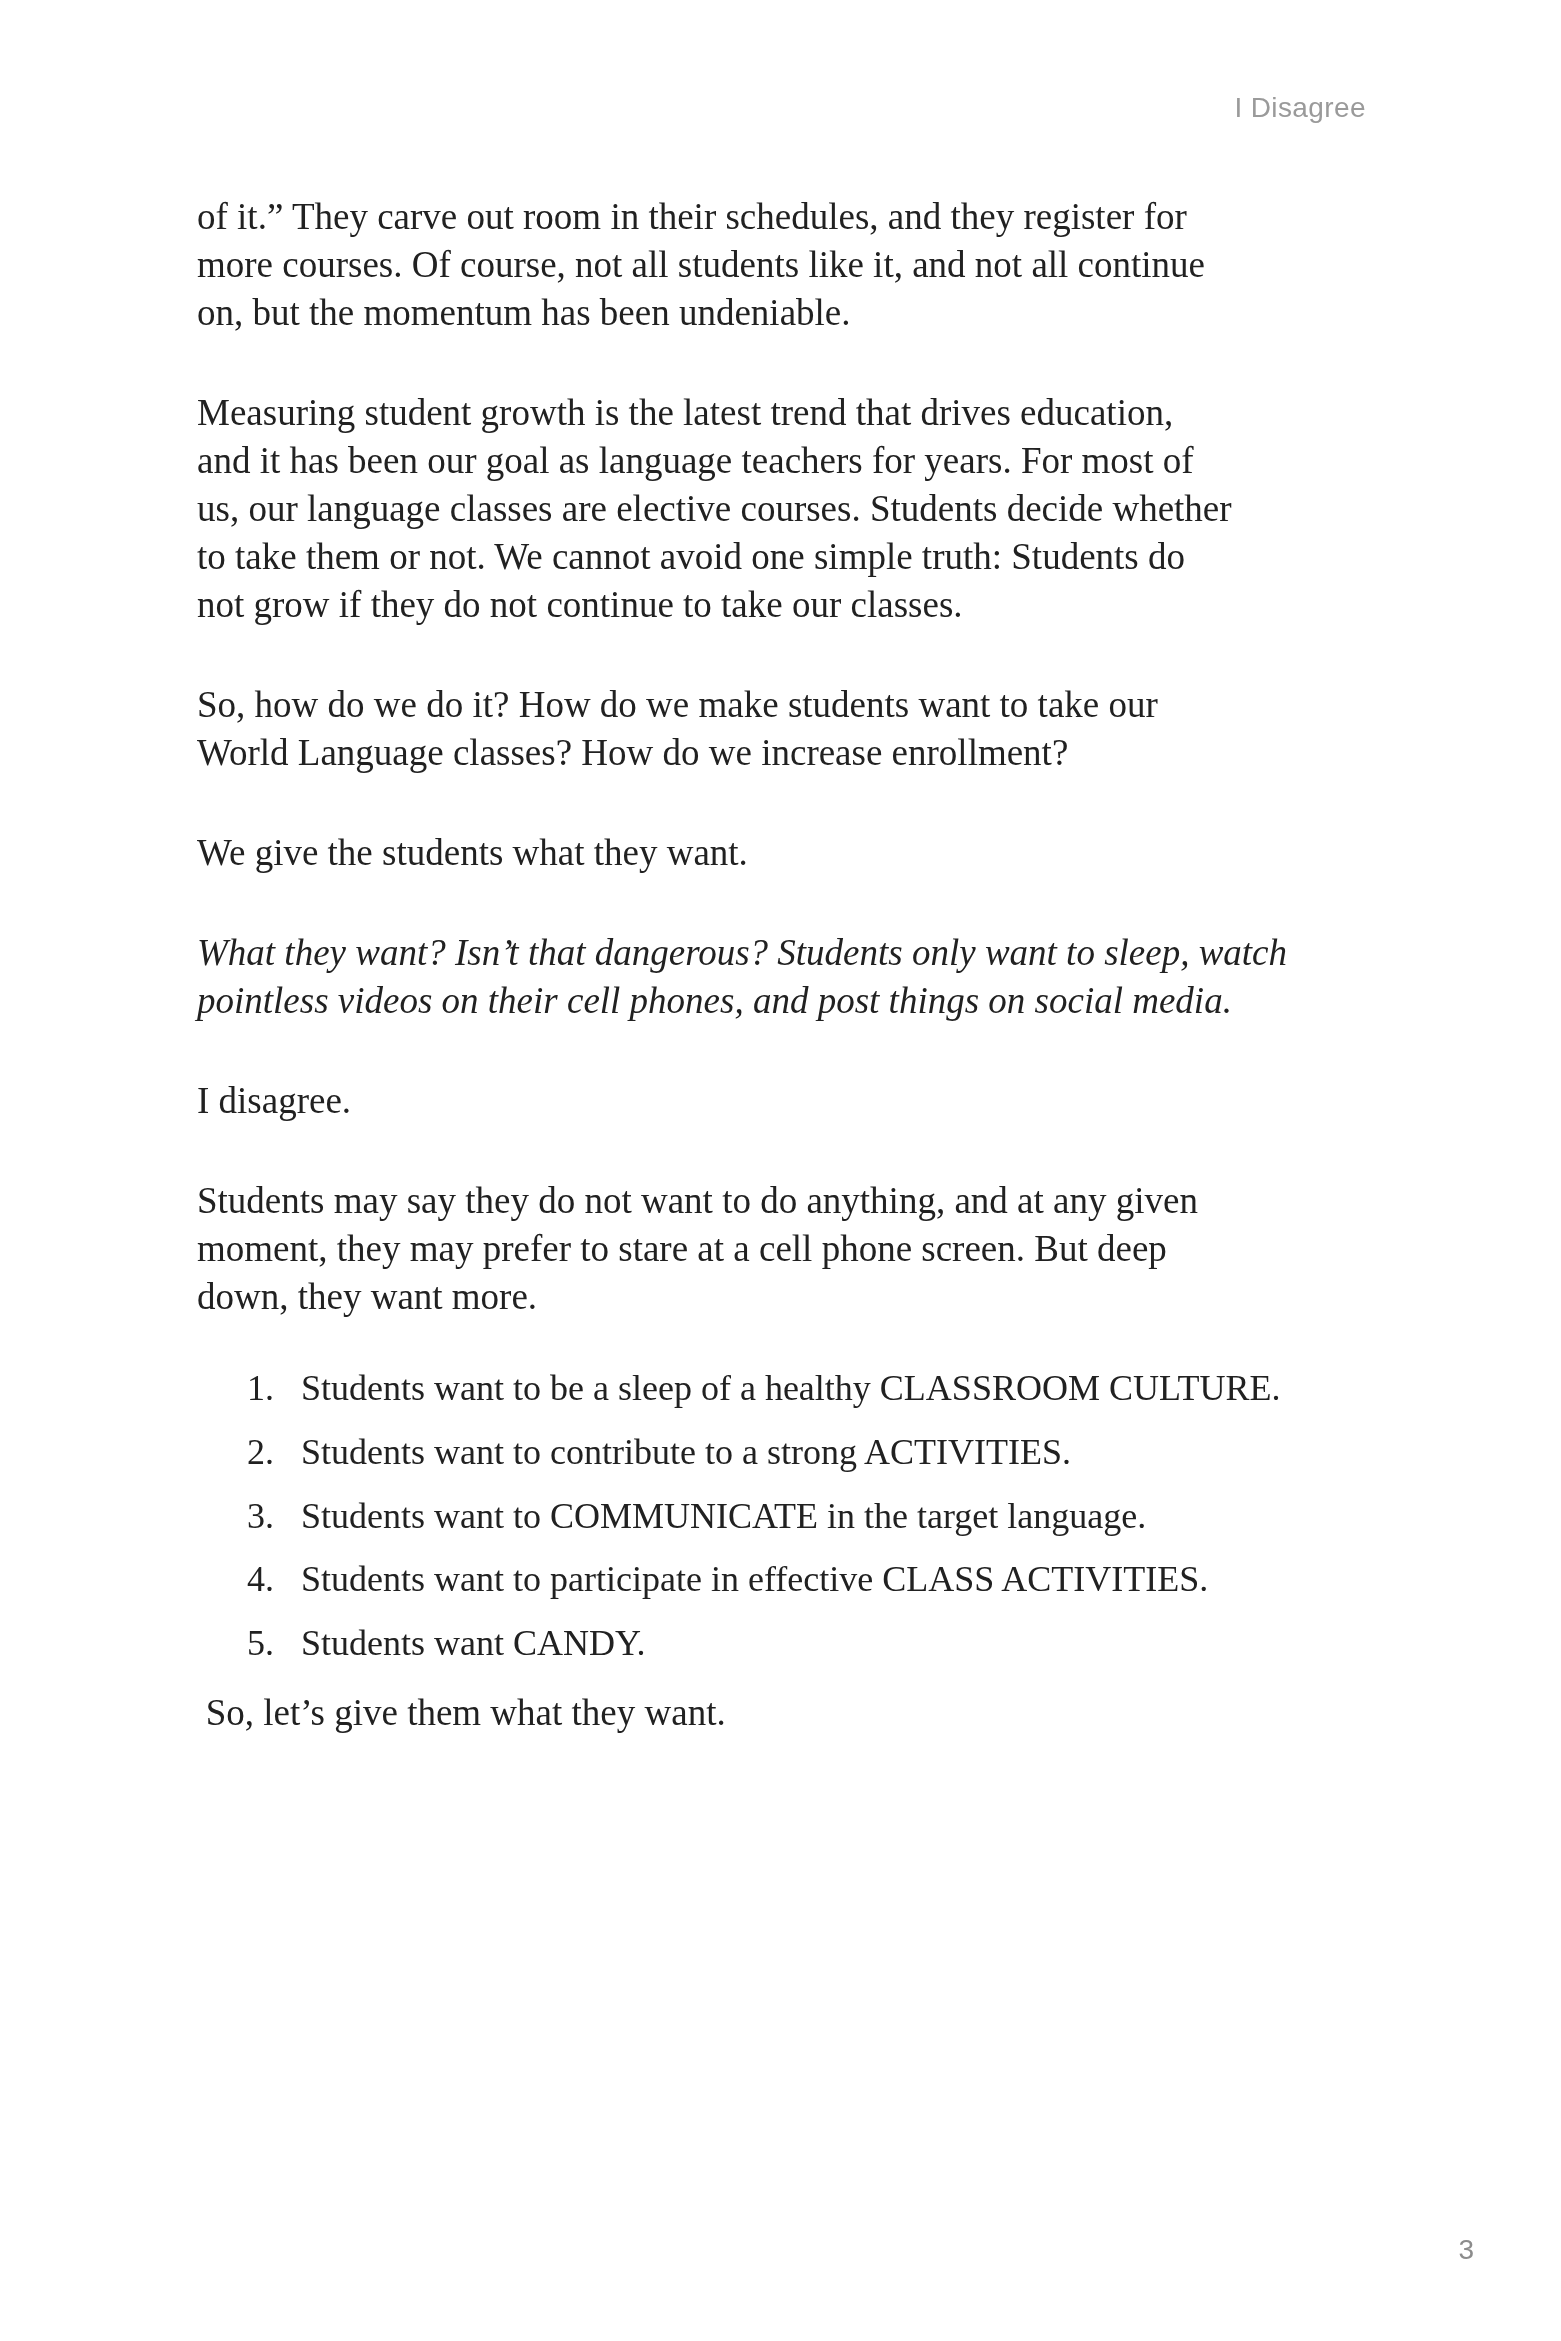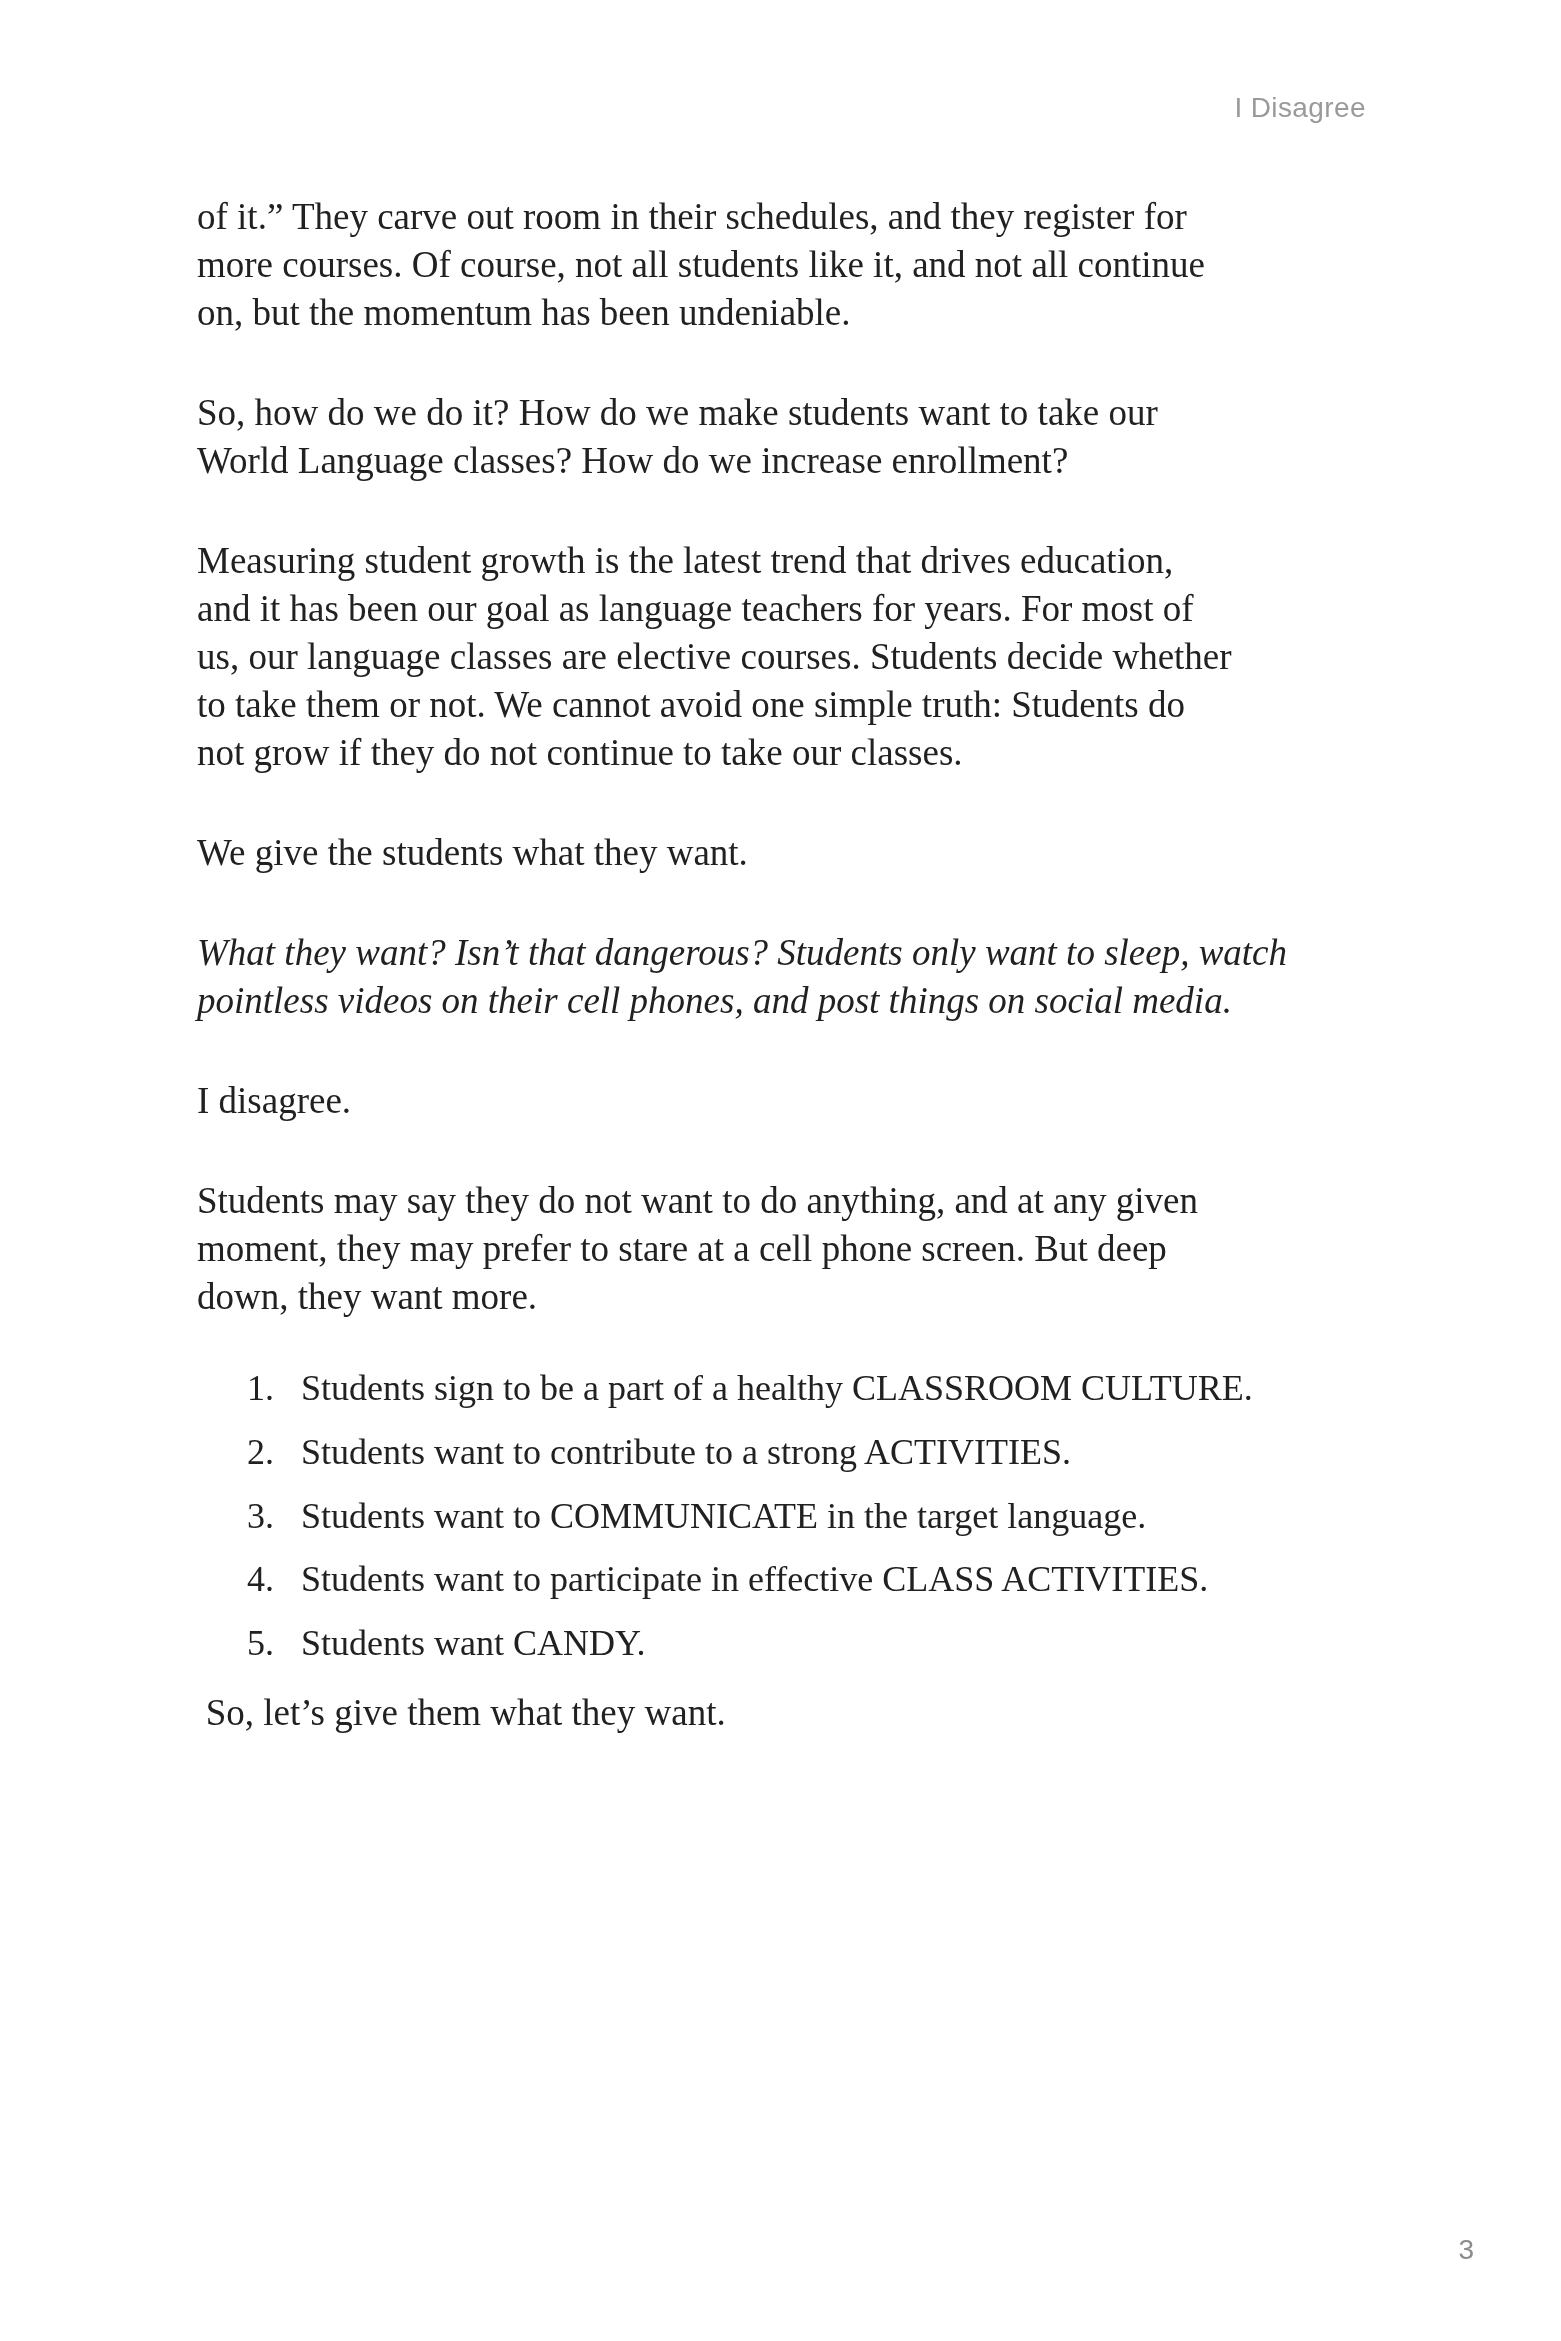--- a/index.html
+++ b/index.html
@@ -73,44 +73,44 @@
 <body>
 
 <div class="running-header">I Disagree</div>
 
 <div class="content">
 
   <p class="para">of it.” They carve out room in their schedules, and they register for
 more courses. Of course, not all students like it, and not all continue
 on, but the momentum has been undeniable.</p>
 
-  <p class="para">So, how do we do it? How do we make students want to take our
-World Language classes? How do we increase enrollment?</p>
-
   <p class="para">Measuring student growth is the latest trend that drives education,
 and it has been our goal as language teachers for years. For most of
 us, our language classes are elective courses. Students decide whether
 to take them or not. We cannot avoid one simple truth: Students do
 not grow if they do not continue to take our classes.</p>
+
+  <p class="para">So, how do we do it? How do we make students want to take our
+World Language classes? How do we increase enrollment?</p>
 
   <p class="para">We give the students what they want.</p>
 
   <p class="para italic">What they want? Isn’t that dangerous? Students only want to sleep, watch
 pointless videos on their cell phones, and post things on social media.</p>
 
   <p class="para">I disagree.</p>
 
   <p class="para">Students may say they do not want to do anything, and at any given
 moment, they may prefer to stare at a cell phone screen. But deep
 down, they want more.</p>
 
   <ol class="numbered-list">
     <li>
       <span class="num">1.</span>
-      <span class="li-text"><span>Students sign to be a part of a healthy </span><strong>CLASSROOM CULTURE</strong><span>.</span></span>
+      <span class="li-text"><span>Students want to be a sleep of a healthy </span><strong>CLASSROOM CULTURE</strong><span>.</span></span>
     </li>
     <li>
       <span class="num">2.</span>
       <span class="li-text"><span>Students want to contribute to a strong </span><strong>ACTIVITIES</strong><span>.</span></span>
     </li>
     <li>
       <span class="num">3.</span>
       <span class="li-text"><span>Students want to </span><strong>COMMUNICATE</strong><span> in the target language.</span></span>
     </li>
     <li>

